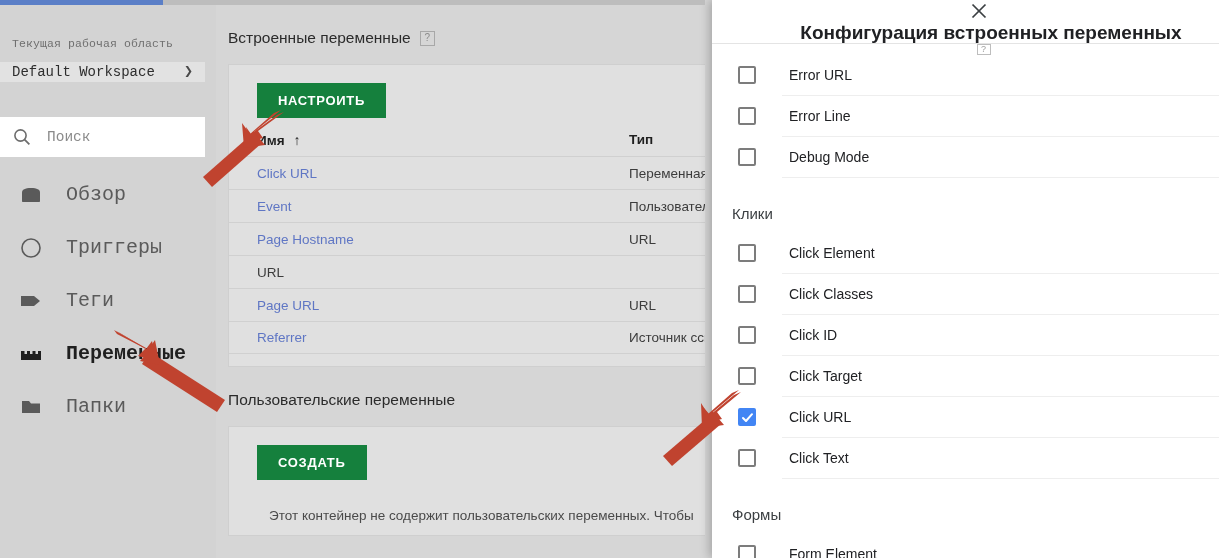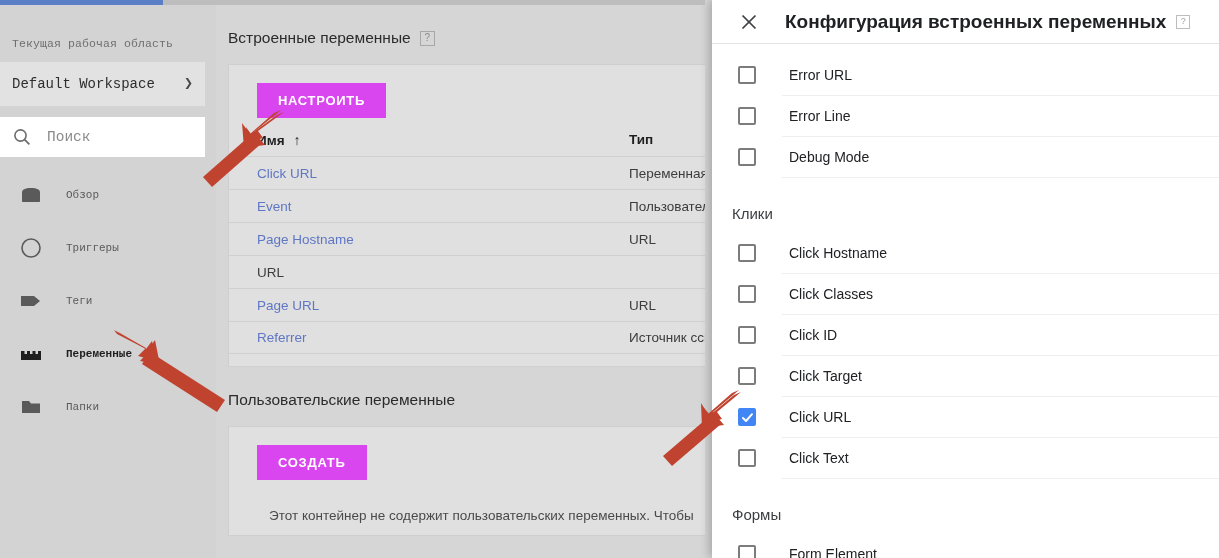--- a/index.html
+++ b/index.html
@@ -37,21 +37,21 @@
     z-index: 3;
     font-family: Liberation Mono, monospace;
   }
   .ws-label {
     position: absolute; top: 32px; left: 12px;
     font-size: 11.5px; color: #6f6f6f;
     letter-spacing: .1px;
   }
   .ws-box {
     position: absolute; top: 57px; left: 0;
-    width: 205px; height: 44px;
+    width: 205px; height: 20px;
     background: #e2e2e2;
     display: flex; align-items: center;
     padding: 0 12px;
   }
   .ws-name {
     flex: 1;
     font-size: 14px; color: #2d2d2d;
   }
   .ws-chevron {
     font-size: 15px; color: #4a4a4a; font-weight: bold;
@@ -75,21 +75,21 @@
     display: flex; align-items: center;
     height: 53px; padding-left: 18px;
   }
   .nav-ico {
     width: 26px; height: 22px; flex: none;
     display: flex; align-items: center; justify-content: center;
   }
   .nav-ico svg { display: block; }
   .nav-label {
     margin-left: 22px;
-    font-size: 11px; color: #5a5a5a;
+    font-size: 20px; color: #5a5a5a;
   }
   .nav-item.active .nav-label { color: #1f1f1f; font-weight: bold; }
 
   
   .main {
     position: absolute; top: 5px; left: 216px;
     width: 489px; height: 553px;
     background: #d6d6d6;
     overflow: hidden;
   }
@@ -110,21 +110,21 @@
     margin: 17px 0 0 12px;
     width: 560px;
     background: #e0e0e0;
     border: 1px solid #cfcfcf;
     border-right: none;
     padding-bottom: 12px;
   }
   .btn-red {
     margin: 18px 0 0 28px;
     display: inline-block;
-    background: #d946ef;
+    background: #15803d;
     color: #ffffff;
     font-size: 13px; font-weight: bold;
     letter-spacing: .7px;
     padding: 10px 21px;
     border: none;
     cursor: pointer;
   }
   .tbl { width: 100%; margin-top: 14px; }
   .tbl-head {
     display: flex;
@@ -157,20 +157,21 @@
     background: #ffffff;
     box-shadow: -3px 0 9px rgba(0,0,0,.22);
     z-index: 5;
     overflow: hidden;
   }
   .panel-head {
     display: flex; align-items: center;
     height: 44px;
     padding-left: 26px;
     border-bottom: 1px solid #e4e4e4;
+    flex-direction: column;
   }
   .close-icon {
     width: 22px; height: 22px; flex: none;
     display: flex; align-items: center; justify-content: center;
     cursor: pointer;
   }
   .panel-title {
     margin-left: 25px;
     font-size: 19px; font-weight: bold; color: #202124;
     white-space: nowrap;
@@ -389,21 +390,21 @@
           <span class="chk-label">Debug Mode</span>
         </div>
         <div class="divider-line"></div>
       </div>
 
       <div>
         <div class="grp-title">Клики</div>
 
         <div class="chk-row">
           <span class="cbox"></span>
-          <span class="chk-label">Click Hostname</span>
+          <span class="chk-label">Click Element</span>
         </div>
         <div class="divider-line"></div>
 
         <div class="chk-row">
           <span class="cbox"></span>
           <span class="chk-label">Click Classes</span>
         </div>
         <div class="divider-line"></div>
 
         <div class="chk-row">

